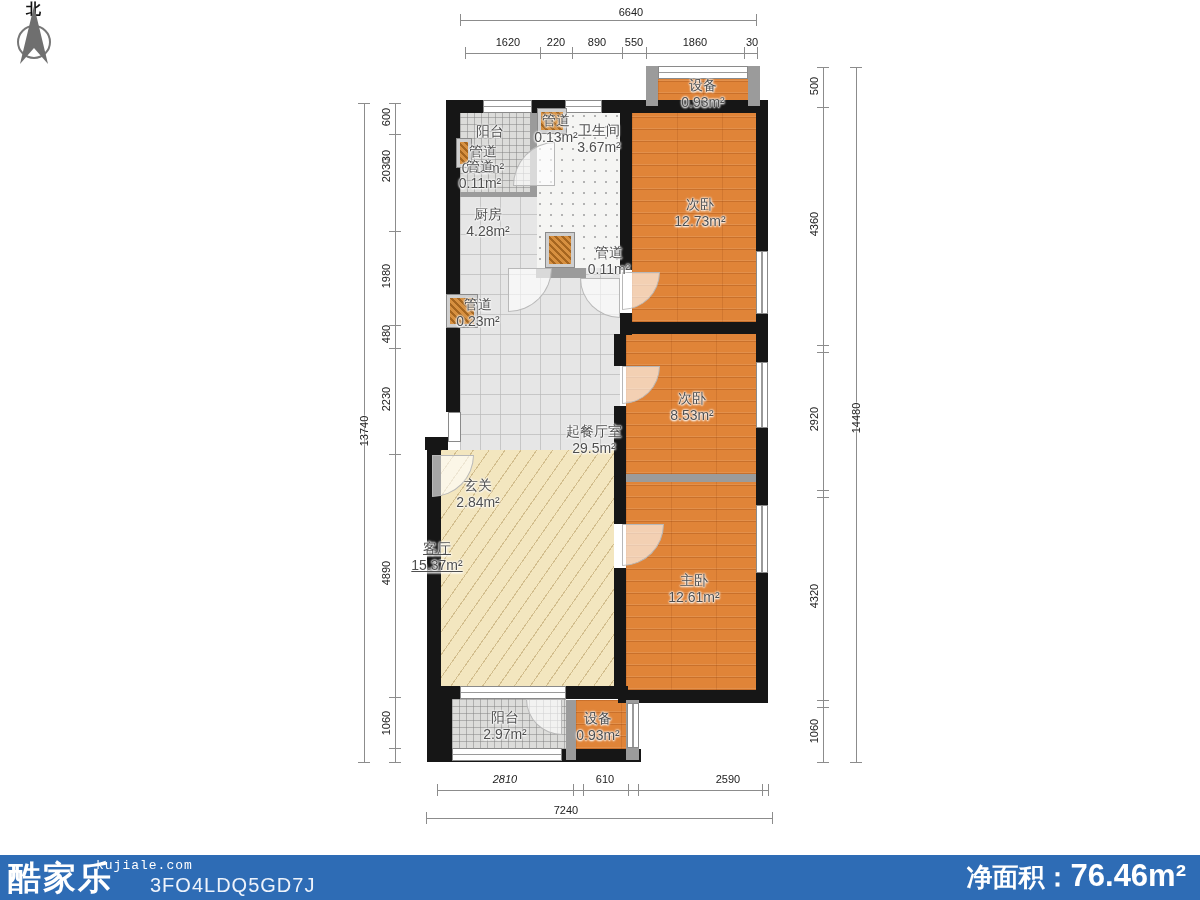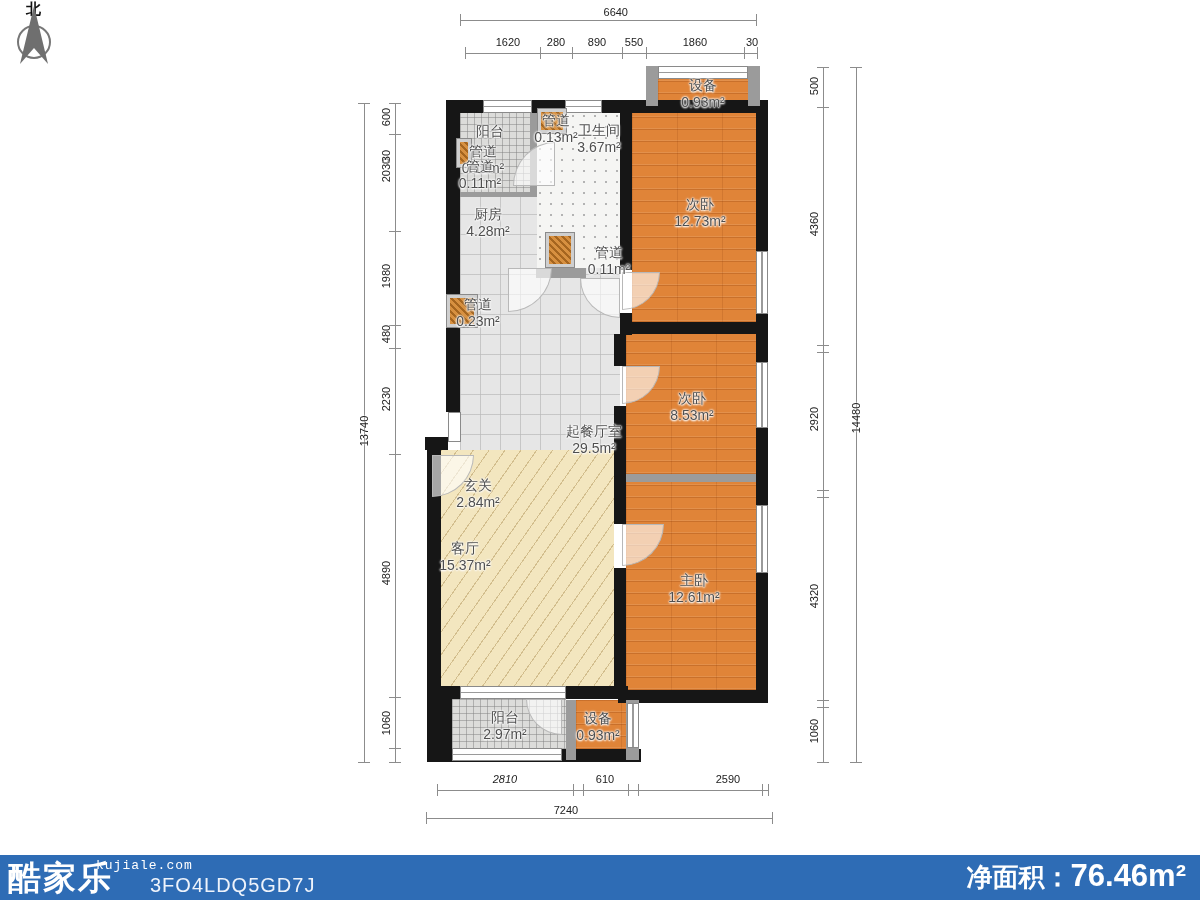--- a/index.html
+++ b/index.html
@@ -174,51 +174,51 @@
     <div class="rarea">8.53m²</div>
   </div>
 <div class="rlabel" style="left:594px;top:423px;">
     <div class="rname">起餐厅室</div>
     <div class="rarea">29.5m²</div>
   </div>
 <div class="rlabel" style="left:478px;top:477px;">
     <div class="rname">玄关</div>
     <div class="rarea">2.84m²</div>
   </div>
-<div class="rlabel" style="left:465px;top:540px;">
+<div class="rlabel" style="left:437px;top:540px;text-decoration:underline;">
     <div class="rname">客厅</div>
     <div class="rarea">15.37m²</div>
   </div>
 <div class="rlabel" style="left:694px;top:572px;">
     <div class="rname">主卧</div>
     <div class="rarea">12.61m²</div>
   </div>
 <div class="rlabel" style="left:505px;top:709px;">
     <div class="rname">阳台</div>
     <div class="rarea">2.97m²</div>
   </div>
 <div class="rlabel" style="left:598px;top:710px;">
     <div class="rname">设备</div>
     <div class="rarea">0.93m²</div>
   </div>
 
 <div class="dline" style="left:460px;top:20px;width:297px;height:1px;"></div>
 <div class="dtick" style="left:460px;top:14px;width:1px;height:12px;"></div>
 <div class="dtick" style="left:756px;top:14px;width:1px;height:12px;"></div>
-<div class="dlab" style="left:568px;top:6px;text-align:right;">6640</div>
+<div class="dlab" style="left:601px;top:6px;">6640</div>
 <div class="dline" style="left:465px;top:53px;width:293px;height:1px;"></div>
 <div class="dtick" style="left:465px;top:47px;width:1px;height:12px;"></div>
 <div class="dtick" style="left:540px;top:47px;width:1px;height:12px;"></div>
 <div class="dtick" style="left:572px;top:47px;width:1px;height:12px;"></div>
 <div class="dtick" style="left:622px;top:47px;width:1px;height:12px;"></div>
 <div class="dtick" style="left:646px;top:47px;width:1px;height:12px;"></div>
 <div class="dtick" style="left:744px;top:47px;width:1px;height:12px;"></div>
 <div class="dtick" style="left:757px;top:47px;width:1px;height:12px;"></div>
 <div class="dlab" style="left:478px;top:36px;">1620</div>
-<div class="dlab" style="left:526px;top:36px;">280</div>
+<div class="dlab" style="left:526px;top:36px;">220</div>
 <div class="dlab" style="left:567px;top:36px;">890</div>
 <div class="dlab" style="left:604px;top:36px;">550</div>
 <div class="dlab" style="left:665px;top:36px;">1860</div>
 <div class="dlab" style="left:722px;top:36px;">30</div>
 
 <div class="dline" style="left:364px;top:103px;width:1px;height:659px;"></div>
 <div class="dtick" style="left:358px;top:103px;width:12px;height:1px;"></div>
 <div class="dtick" style="left:358px;top:762px;width:12px;height:1px;"></div>
 <div class="dlab dlab-v" style="left:334px;top:425px;">13740</div>
 <div class="dline" style="left:395px;top:103px;width:1px;height:659px;"></div>

